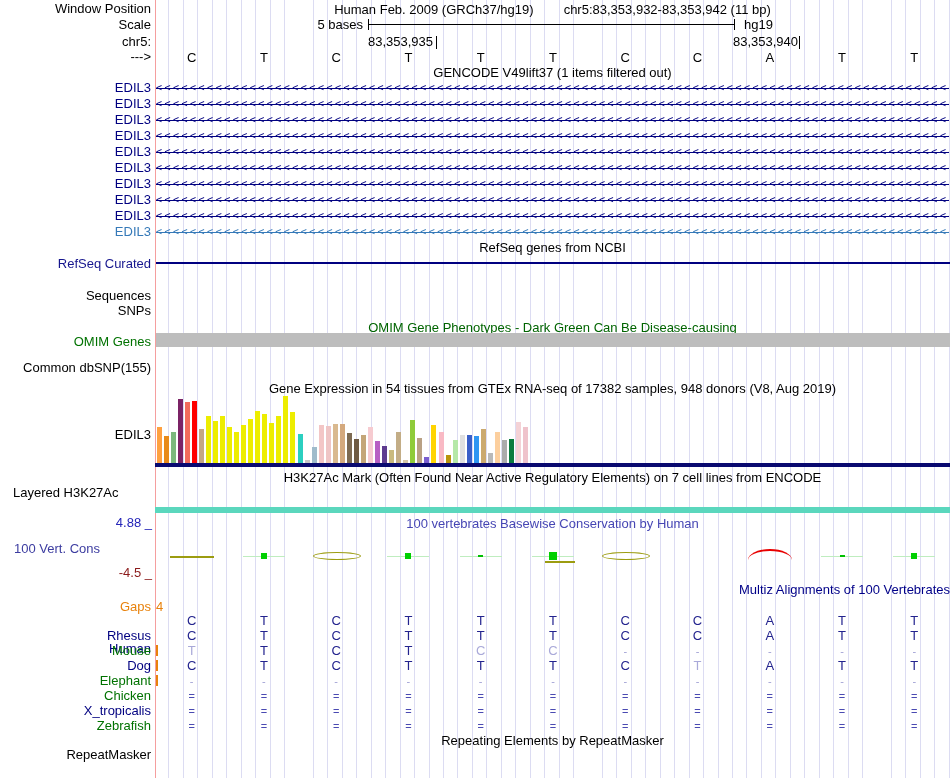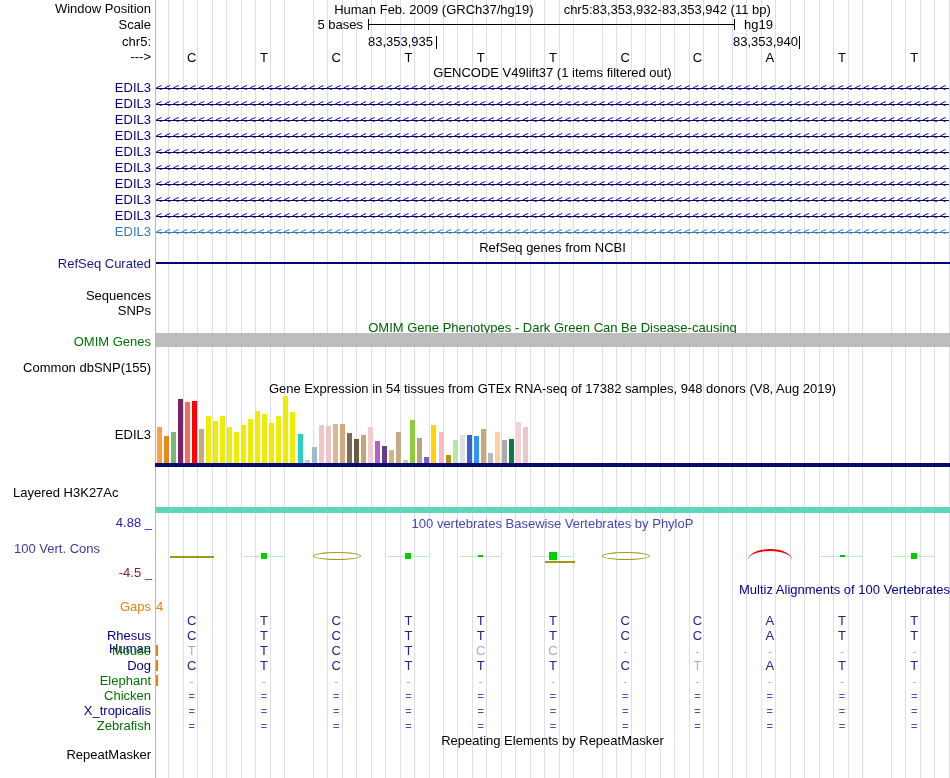--- a/index.html
+++ b/index.html
@@ -161,24 +161,25 @@
       <div class="gtex-bar" style="left: 480.8px; top: 429px; height: 34px; background: rgb(203, 169, 110);"></div>
       <div class="gtex-bar" style="left: 487.85px; top: 453px; height: 10px; background: rgb(185, 185, 185);"></div>
       <div class="gtex-bar" style="left: 494.9px; top: 432px; height: 31px; background: rgb(252, 207, 158);"></div>
       <div class="gtex-bar" style="left: 501.95px; top: 440px; height: 23px; background: rgb(171, 171, 171);"></div>
       <div class="gtex-bar" style="left: 509px; top: 439px; height: 24px; background: rgb(10, 124, 63);"></div>
       <div class="gtex-bar" style="left: 516.05px; top: 422px; height: 41px; background: rgb(244, 210, 214);"></div>
       <div class="gtex-bar" style="left: 523.1px; top: 427px; height: 36px; background: rgb(239, 195, 203);"></div>
     </div>
   <div class="gtex-baseline"></div>
 
+  <div class="ttl" style="top:471px">H3K27Ac Mark (Often Found Near Active Regulatory Elements) on 7 cell lines from ENCODE</div>
   <div class="lbl-left" style="left:13px;top:486px">Layered H3K27Ac</div>
   <div class="teal-bar"></div>
 
-  <div class="ttl c-phylop" style="top:517px">100 vertebrates Basewise Vertebrates by PhyloP</div>
+  <div class="ttl c-phylop" style="top:517px">100 vertebrates Basewise Conservation by Human</div>
   <div class="abs c-max" style="right:798px;top:516px">4.88 _</div>
   <div class="lbl-left c-cons" style="left:14px;top:542px">100 Vert. Cons</div>
   <div class="abs c-min" style="right:798px;top:566px">-4.5 _</div>
   <div id="phylop-marks">
       <div class="pmark" style="left: 169.635px; top: 556px; width: 44px; height: 2px; background: rgb(156, 156, 16);"></div>
       <div class="pmark" style="left: 242.905px; top: 556px; width: 42px; height: 1px; background: rgb(191, 237, 191);"></div>
       <div class="pmark" style="left: 260.905px; top: 553px; width: 6px; height: 6px; background: rgb(0, 208, 0);"></div>
       <div class="pmark" style="left: 313.175px; top: 552px; width: 46px; height: 6px; border: 1px solid rgb(156, 156, 16); border-radius: 50%;"></div>
       <div class="pmark" style="left: 387.445px; top: 556px; width: 42px; height: 1px; background: rgb(191, 237, 191);"></div>
       <div class="pmark" style="left: 405.445px; top: 553px; width: 6px; height: 6px; background: rgb(0, 208, 0);"></div>

